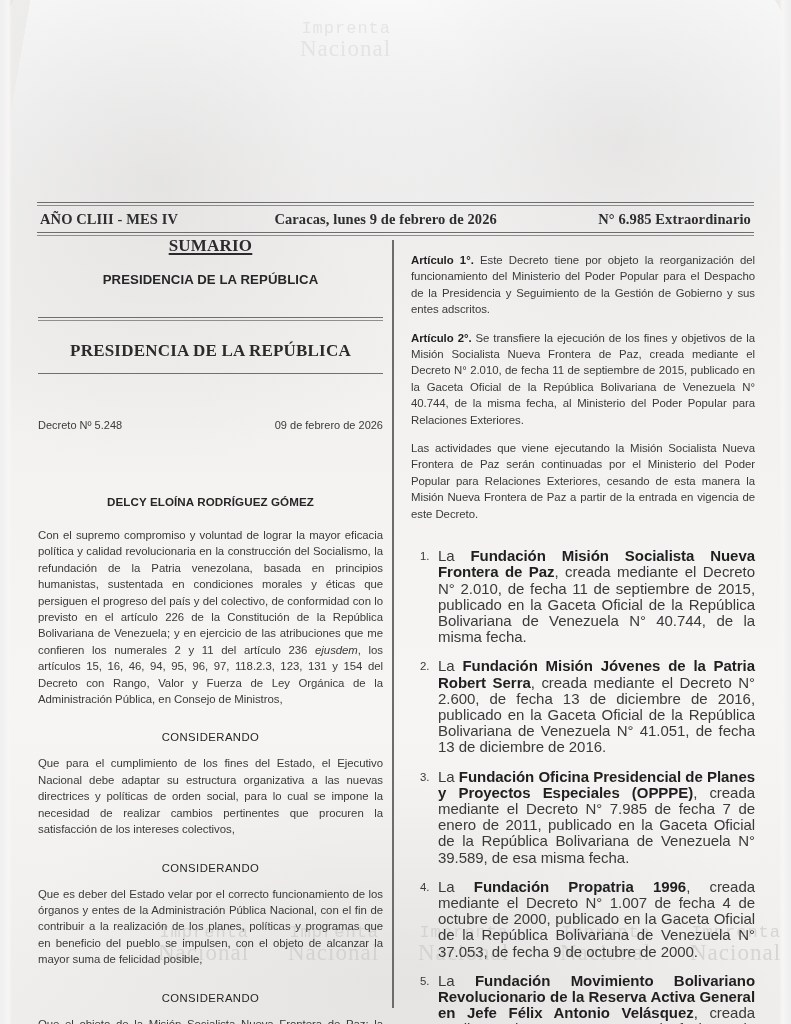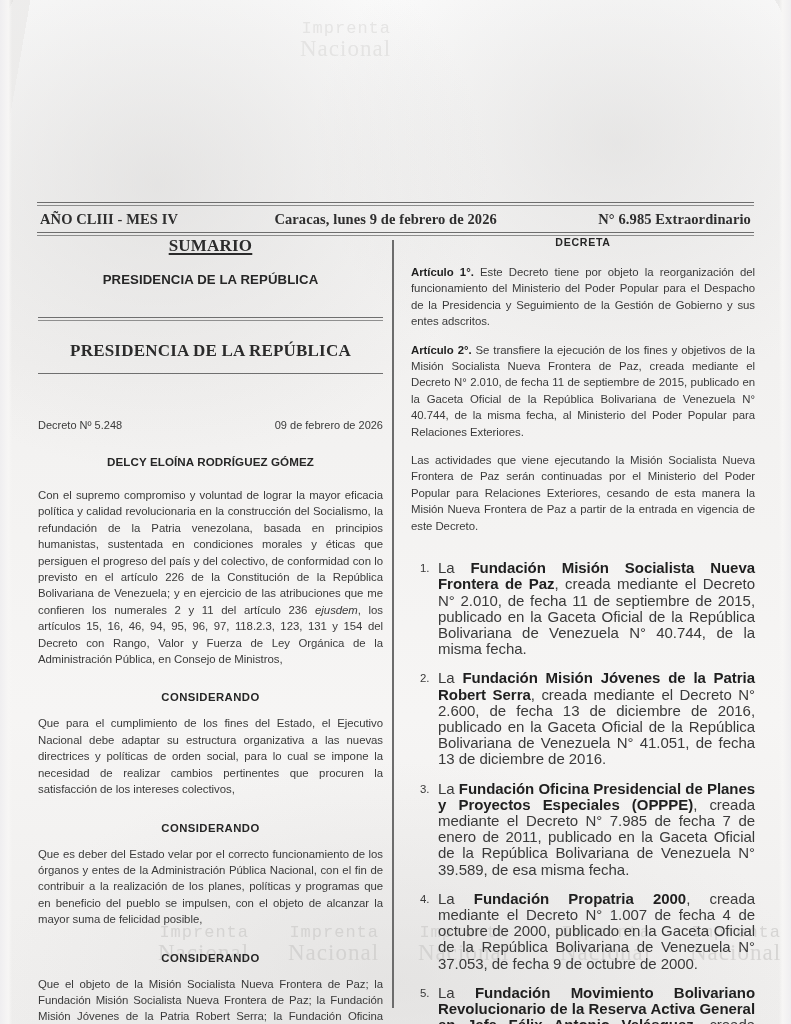--- a/index.html
+++ b/index.html
@@ -182,26 +182,27 @@
     text-indent: 0;
   }
 
   .center-sm {
     text-align: center;
     font-family: "Liberation Sans", sans-serif;
     font-weight: 700;
     font-size: 10.6px;
     color: #262626;
     letter-spacing: .1px;
+    margin-top: 40px;
   }
 
   .considerando {
     text-align: center;
     font-family: "Liberation Sans", sans-serif;
-    font-weight: 700;
+    font-weight: 400;
     font-size: 11.3px;
     letter-spacing: .45px;
     color: #262626;
   }
 
   .decreta {
     text-align: center;
     font-family: "Liberation Sans", sans-serif;
     font-weight: 700;
     font-size: 10.6px;
@@ -361,21 +362,20 @@
 
       <div class="sp24"></div>
       <div class="considerando">CONSIDERANDO</div>
       <div class="sp12"></div>
       <p class="body">Que el objeto de la Misión Socialista Nueva Frontera de Paz; la Fundación Misión Socialista Nueva Frontera de Paz; la Fundación Misión Jóvenes de la Patria Robert Serra; la Fundación Oficina Presidencial de Planes y Proyectos Especiales (OPPPE); la Fundación Propatria 2000; la Fundación Movimiento Bolivariano Revolucionario de la Reserva Activa General en Jefe Félix Antonio Velásquez; la Fundación José Félix Ribas (FUNDARIBAS) y el Centro Estratégico de Seguridad y Protección de la Patria (CESPPA) ha sido asumido por otros entes del Estado,</p>
 
     </div>
 
     <div id="col-right">
 
-      <div class="decreta">DECRETA</div>
       <div class="sp16"></div>
 
       <p class="body">
         <b>Artículo 1°.</b><span> Este Decreto tiene por objeto la reorganización del funcionamiento del Ministerio del Poder Popular para el Despacho de la Presidencia y Seguimiento de la Gestión de Gobierno y sus entes adscritos.</span>
       </p>
 
       <div class="sp12"></div>
 
       <p class="body">
         <b>Artículo 2°.</b><span> Se transfiere la ejecución de los fines y objetivos de la Misión Socialista Nueva Frontera de Paz, creada mediante el Decreto N° 2.010, de fecha 11 de septiembre de 2015, publicado en la Gaceta Oficial de la República Bolivariana de Venezuela N° 40.744, de la misma fecha, al Ministerio del Poder Popular para Relaciones Exteriores.</span>
@@ -387,20 +387,20 @@
 
       <div class="sp12"></div>
 
 
       <div class="sp14"></div>
 
       <ol class="entes">
         <li><span>La </span><b>Fundación Misión Socialista Nueva Frontera de Paz</b><span>, creada mediante el Decreto N° 2.010, de fecha 11 de septiembre de 2015, publicado en la Gaceta Oficial de la República Bolivariana de Venezuela N° 40.744, de la misma fecha.</span></li>
         <li><span>La </span><b>Fundación Misión Jóvenes de la Patria Robert Serra</b><span>, creada mediante el Decreto N° 2.600, de fecha 13 de diciembre de 2016, publicado en la Gaceta Oficial de la República Bolivariana de Venezuela N° 41.051, de fecha 13 de diciembre de 2016.</span></li>
         <li><span>La </span><b>Fundación Oficina Presidencial de Planes y Proyectos Especiales (OPPPE)</b><span>, creada mediante el Decreto N° 7.985 de fecha 7 de enero de 2011, publicado en la Gaceta Oficial de la República Bolivariana de Venezuela N° 39.589, de esa misma fecha.</span></li>
-        <li><span>La </span><b>Fundación Propatria 2000</b><span>, creada mediante el Decreto N° 1.007 de fecha 4 de octubre de 2000, publicado en la Gaceta Oficial de la República Bolivariana de Venezuela N° 37.053, de fecha 9 de octubre de 2000.</span></li>
+        <li><span>La </span><b>Fundación Propatria 1996</b><span>, creada mediante el Decreto N° 1.007 de fecha 4 de octubre de 2000, publicado en la Gaceta Oficial de la República Bolivariana de Venezuela N° 37.053, de fecha 9 de octubre de 2000.</span></li>
         <li><span>La </span><b>Fundación Movimiento Bolivariano Revolucionario de la Reserva Activa General en Jefe Félix Antonio Velásquez</b><span>, creada mediante el Decreto N° 2.423 de fecha 8 de agosto de 2016, publicado en la Gaceta Oficial de la República Bolivariana de Venezuela N° 40.961, de la misma fecha.</span></li>
 
       </ol>
 
     </div>
   </div>
 </div>
 
 </body></html>

